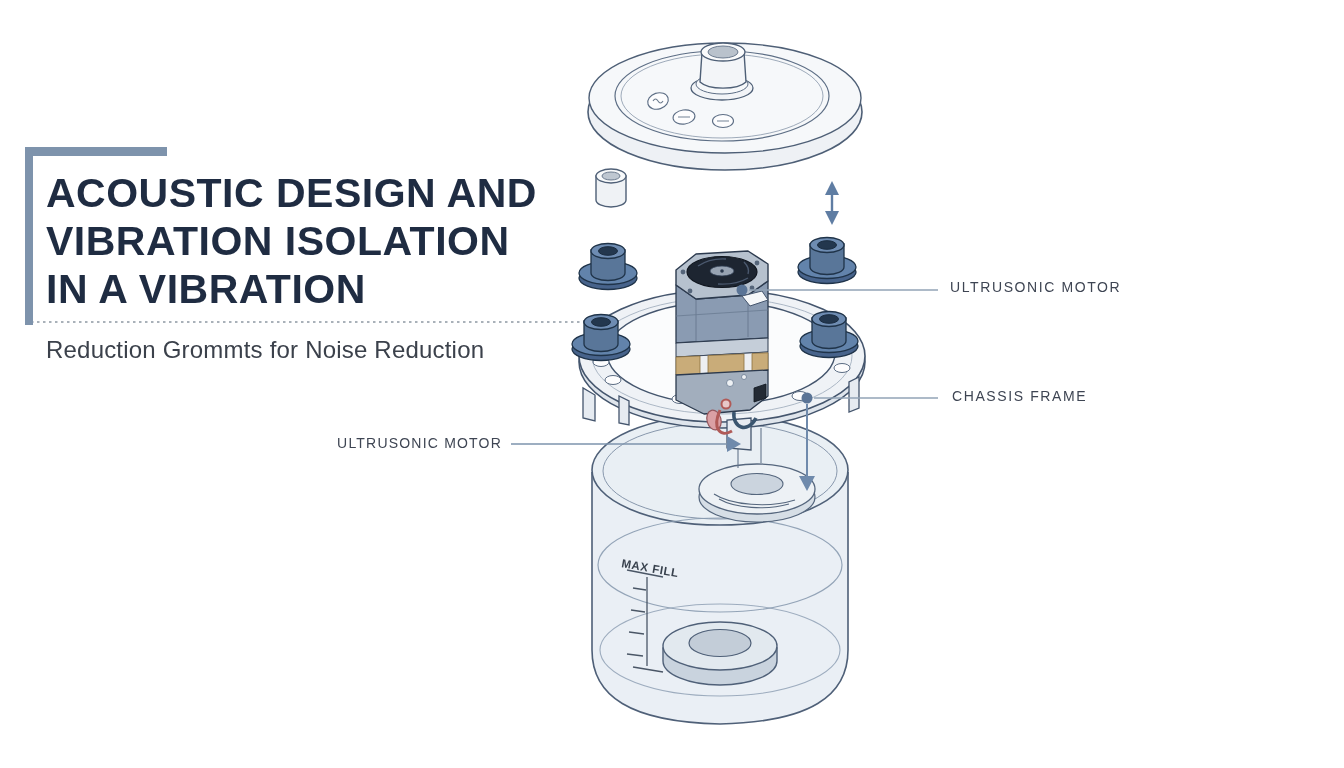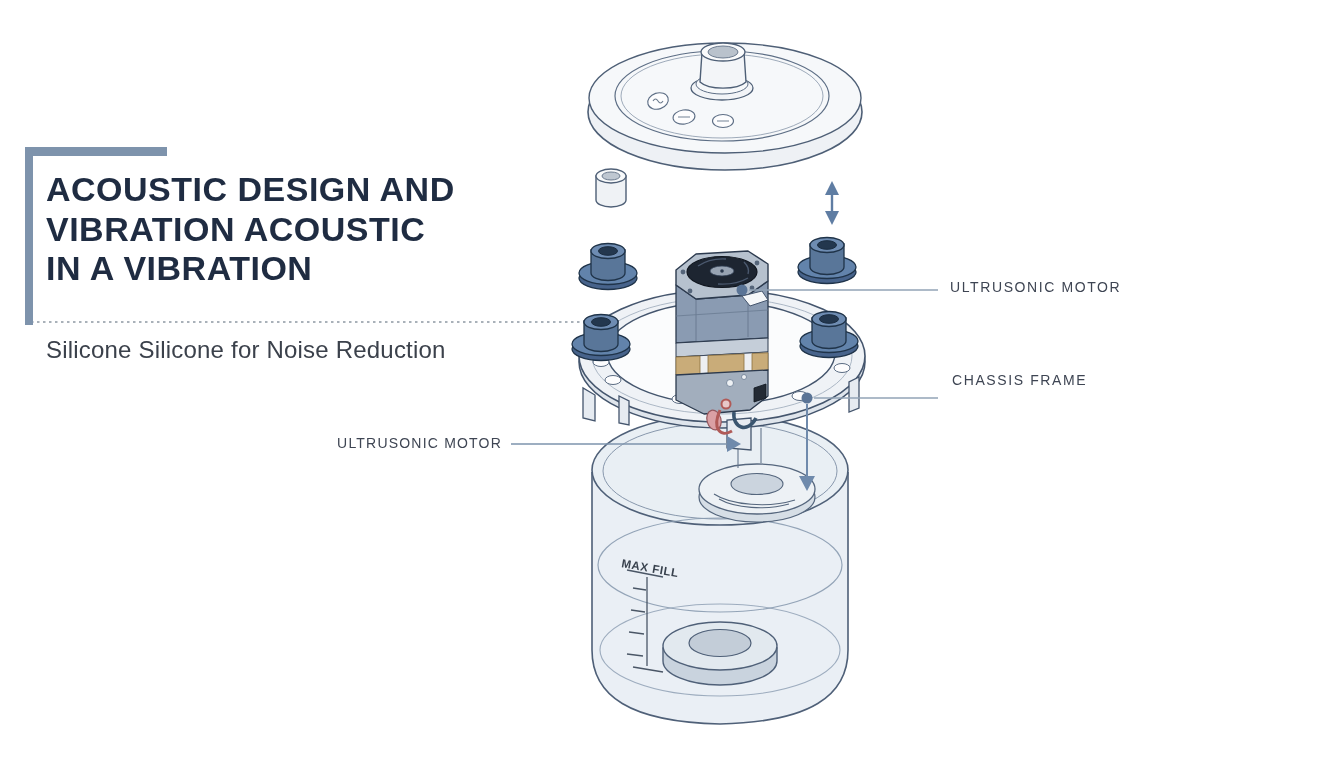--- a/index.html
+++ b/index.html
@@ -11,33 +11,33 @@
     overflow:hidden;
   }
   .canvas { position:absolute; inset:0; width:1344px; height:768px; }
   svg.scene { position:absolute; left:0; top:0; }
 
   .accent-v { position:absolute; left:25px; top:147px; width:8px; height:178px; background:#7e93ac; }
   .accent-h { position:absolute; left:25px; top:147px; width:142px; height:9px; background:#7e93ac; }
 
   .title {
     position:absolute; left:46px; top:170px;
-    font-size:34px; font-weight:bold; color:#1f2c42;
+    font-size:41px; font-weight:bold; color:#1f2c42;
     line-height:1.165; letter-spacing:0.5px; white-space:nowrap;
   }
   .subtitle {
     position:absolute; left:46px; top:336px;
     font-size:24px; color:#3b414b; letter-spacing:0.2px; white-space:nowrap;
   }
   .callout {
     position:absolute; font-size:14px; letter-spacing:1.6px;
     color:#3e4553; white-space:nowrap;
   }
   .co-motor-right { left:950px; top:279px; }
-  .co-chassis     { left:952px; top:372px; }
+  .co-chassis     { left:952px; top:388px; }
   .co-motor-left  { left:300px; top:435px; width:202px; text-align:right; letter-spacing:1.2px; }
 </style>
 </head>
 <body>
 
 <div class="canvas">
 
   <svg class="scene" width="1344" height="768" viewBox="0 0 1344 768">
 
     <line x1="25" y1="322" x2="592" y2="322" stroke="#8d98a3" stroke-width="1.4" stroke-dasharray="2.5 3.5"></line>
@@ -230,21 +230,21 @@
         <polygon points="727,436 727,452 741,444" fill="#6f8aac"></polygon>
       </g>
     </g>
   </svg>
 
   <div class="accent-v"></div>
   <div class="accent-h"></div>
 
   <h1 class="title">
     <div>ACOUSTIC DESIGN AND</div>
-    <div>VIBRATION ACOUSTIC</div>
+    <div>VIBRATION ISOLATION</div>
     <div>IN A VIBRATION</div>
   </h1>
-  <div class="subtitle">Silicone Silicone for Noise Reduction</div>
+  <div class="subtitle">Reduction Grommts for Noise Reduction</div>
 
   <div class="callout co-motor-right">ULTRUSONIC MOTOR</div>
   <div class="callout co-chassis">CHASSIS FRAME</div>
   <div class="callout co-motor-left">ULTRUSONIC MOTOR</div>
 </div>
 
 </body></html>

